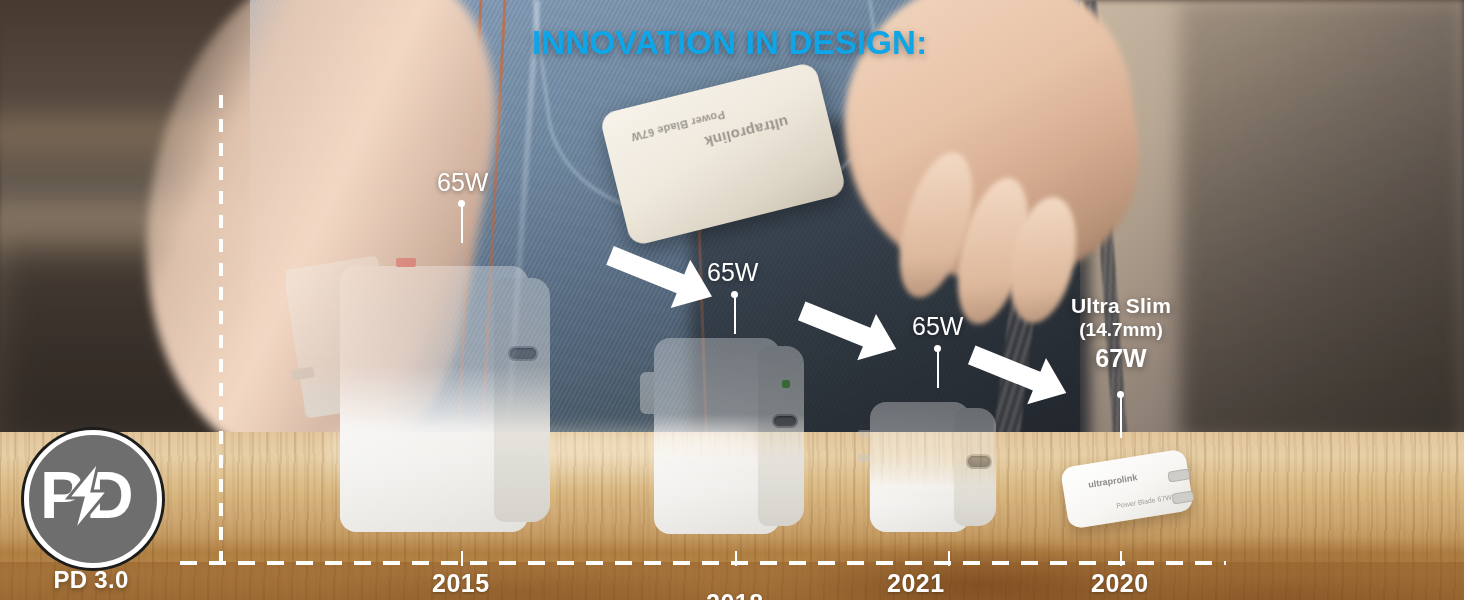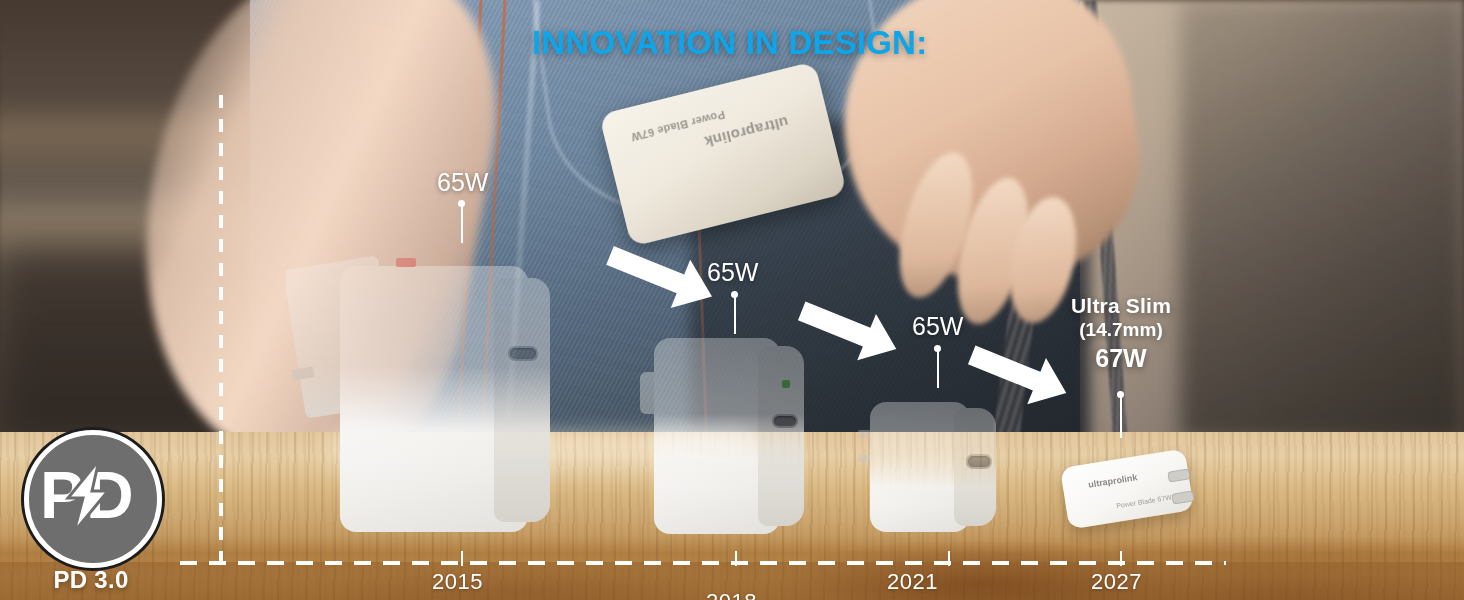--- a/index.html
+++ b/index.html
@@ -190,21 +190,21 @@
   .vdash{
     position:absolute;left:219px;top:95px;width:4px;height:470px;
     background:repeating-linear-gradient(180deg,#fff 0 13px,rgba(255,255,255,0) 13px 24px);
   }
   .hdash{
     position:absolute;left:180px;top:561px;width:1046px;height:4px;
     background:repeating-linear-gradient(90deg,#fff 0 17px,rgba(255,255,255,0) 17px 29px);
   }
   .tick{position:absolute;width:2px;height:15px;background:#fff;top:551px;}
   .year{
-    position:absolute;top:569px;color:#fff;font-size:22px;font-weight:400;
+    position:absolute;top:569px;color:#fff;font-size:25px;font-weight:700;
     letter-spacing:.5px;text-shadow:0 1px 3px rgba(60,40,15,.5);
   }
 
   
   .title{
     position:absolute;left:532px;top:24px;color:#0ea5e9;font-weight:700;
     font-size:33px;line-height:1.18;letter-spacing:.2px;
     text-shadow:0 2px 7px rgba(0,0,0,.35);
   }
   .wlabel{
@@ -326,21 +326,21 @@
   <div class="hdash"></div>
 
   <div class="tick" style="left:461px;"></div>
   <div class="tick" style="left:735px;"></div>
   <div class="tick" style="left:948px;"></div>
   <div class="tick" style="left:1120px;"></div>
 
   <div class="year" style="left:432px;">2015</div>
   <div class="year" style="left:706px;margin-top:20px;">2018</div>
   <div class="year" style="left:887px;">2021</div>
-  <div class="year" style="left:1091px;">2027</div>
+  <div class="year" style="left:1091px;">2020</div>
 
   <div class="title">
     <div>INNOVATION IN DESIGN:</div>
   </div>
 
   <div class="wlabel" style="left:437px;top:168px;">65W</div>
   <div class="leader-dot" style="left:458px;top:200px;"></div>
   <div class="leader" style="left:461px;top:205px;height:38px;"></div>
 
   <div class="wlabel" style="left:707px;top:258px;">65W</div>

